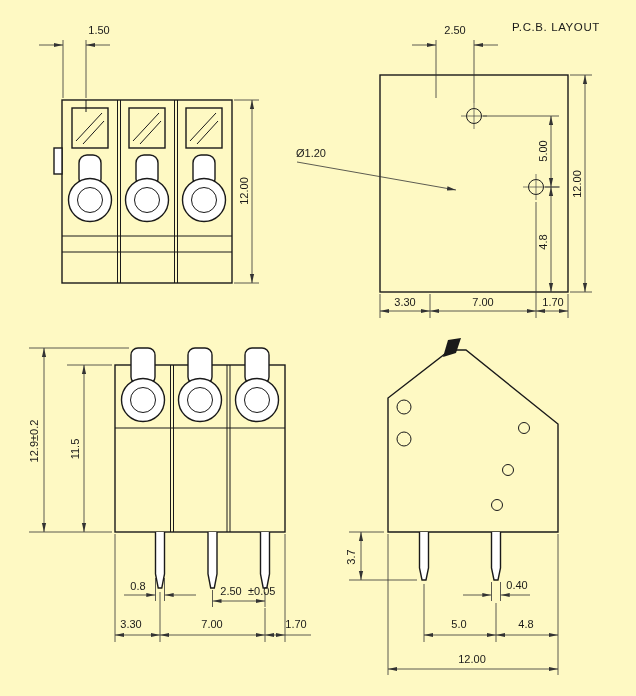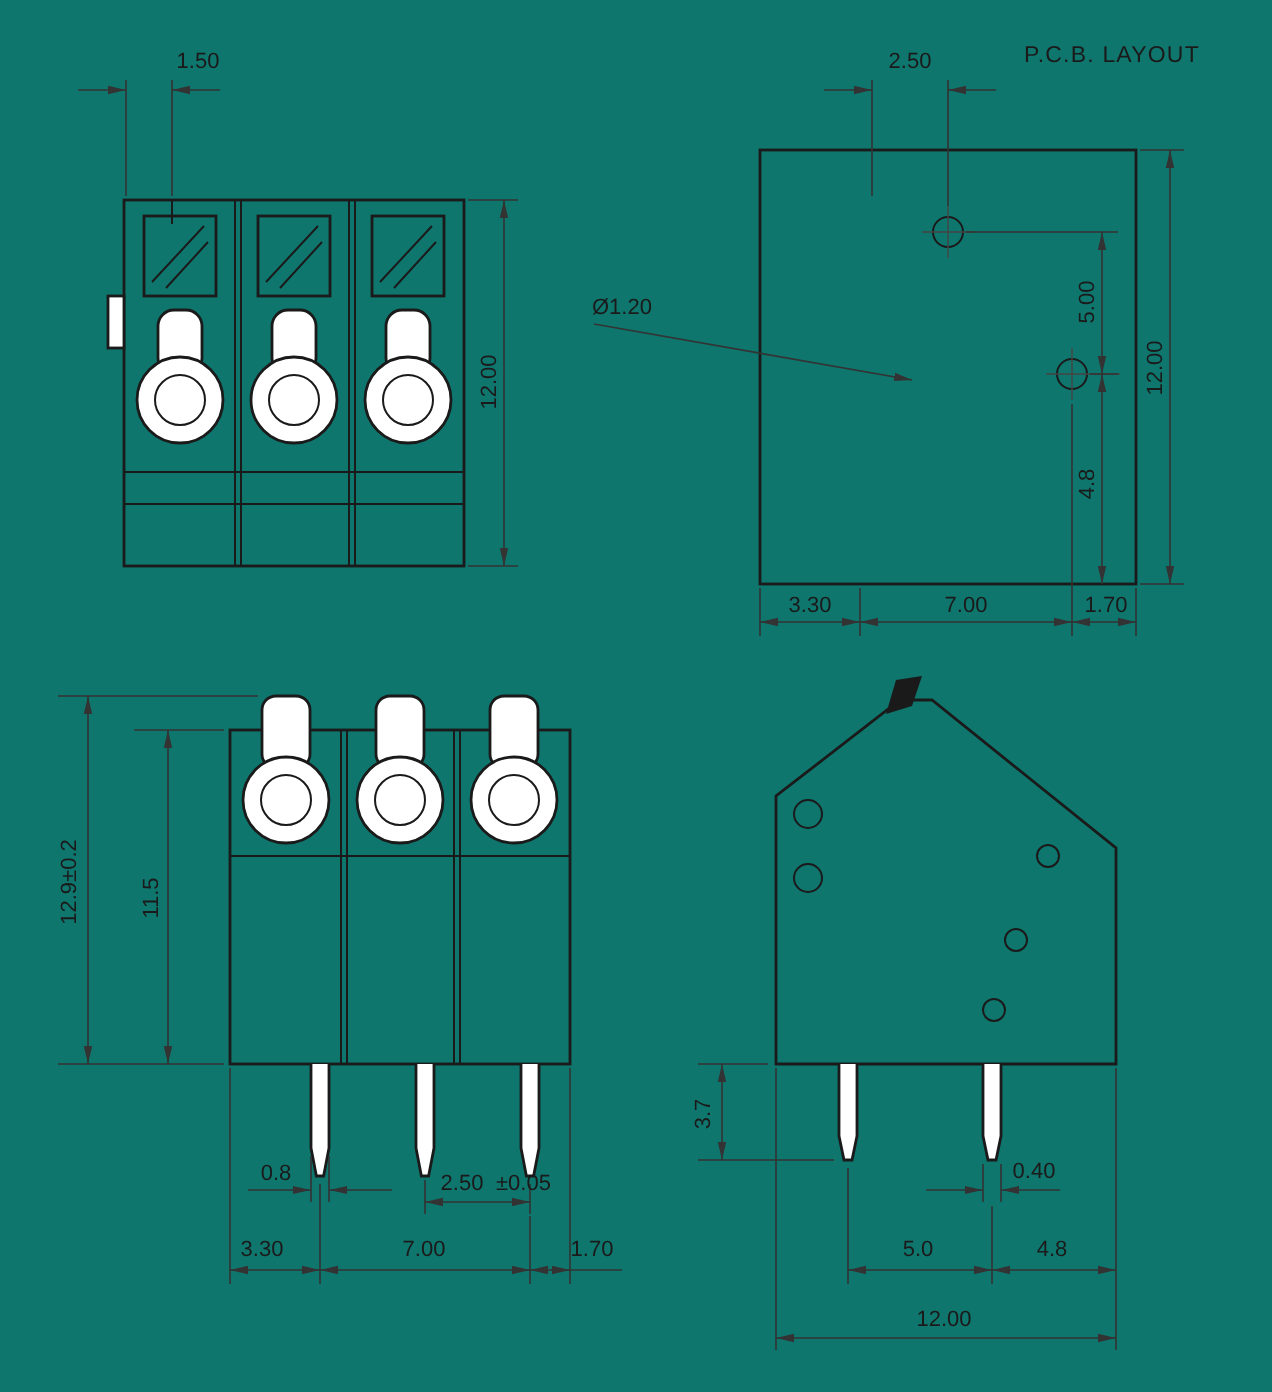--- a/index.html
+++ b/index.html
@@ -1,16 +1,16 @@
 <!DOCTYPE html>
 <html><head>
 <meta charset="utf-8">
 <style>
   html,body{margin:0;padding:0;background:#f5f5f5;}
-  .stage{width:636px;height:696px;background:#0f766e;position:relative;overflow:hidden;
+  .stage{width:636px;height:696px;background:#fef9c3;position:relative;overflow:hidden;
          font-family:"Liberation Sans","DejaVu Sans",sans-serif;}
   svg{display:block;}
   svg text{font-family:"Liberation Sans","DejaVu Sans",sans-serif;fill:#1a1a1a;font-size:11px;}
   svg text.title{font-size:11.5px;letter-spacing:0.6px;}
   .o  {fill:none;stroke:#1a1a1a;stroke-width:1.4;stroke-linejoin:miter;}
   .ow {fill:#ffffff;stroke:#1a1a1a;stroke-width:1.4;stroke-linejoin:miter;}
   .thin{fill:none;stroke:#1a1a1a;stroke-width:1;}
   .cl {fill:none;stroke:#444444;stroke-width:0.7;}
   .d  {fill:none;stroke:#333333;stroke-width:0.8;}
 </style>

